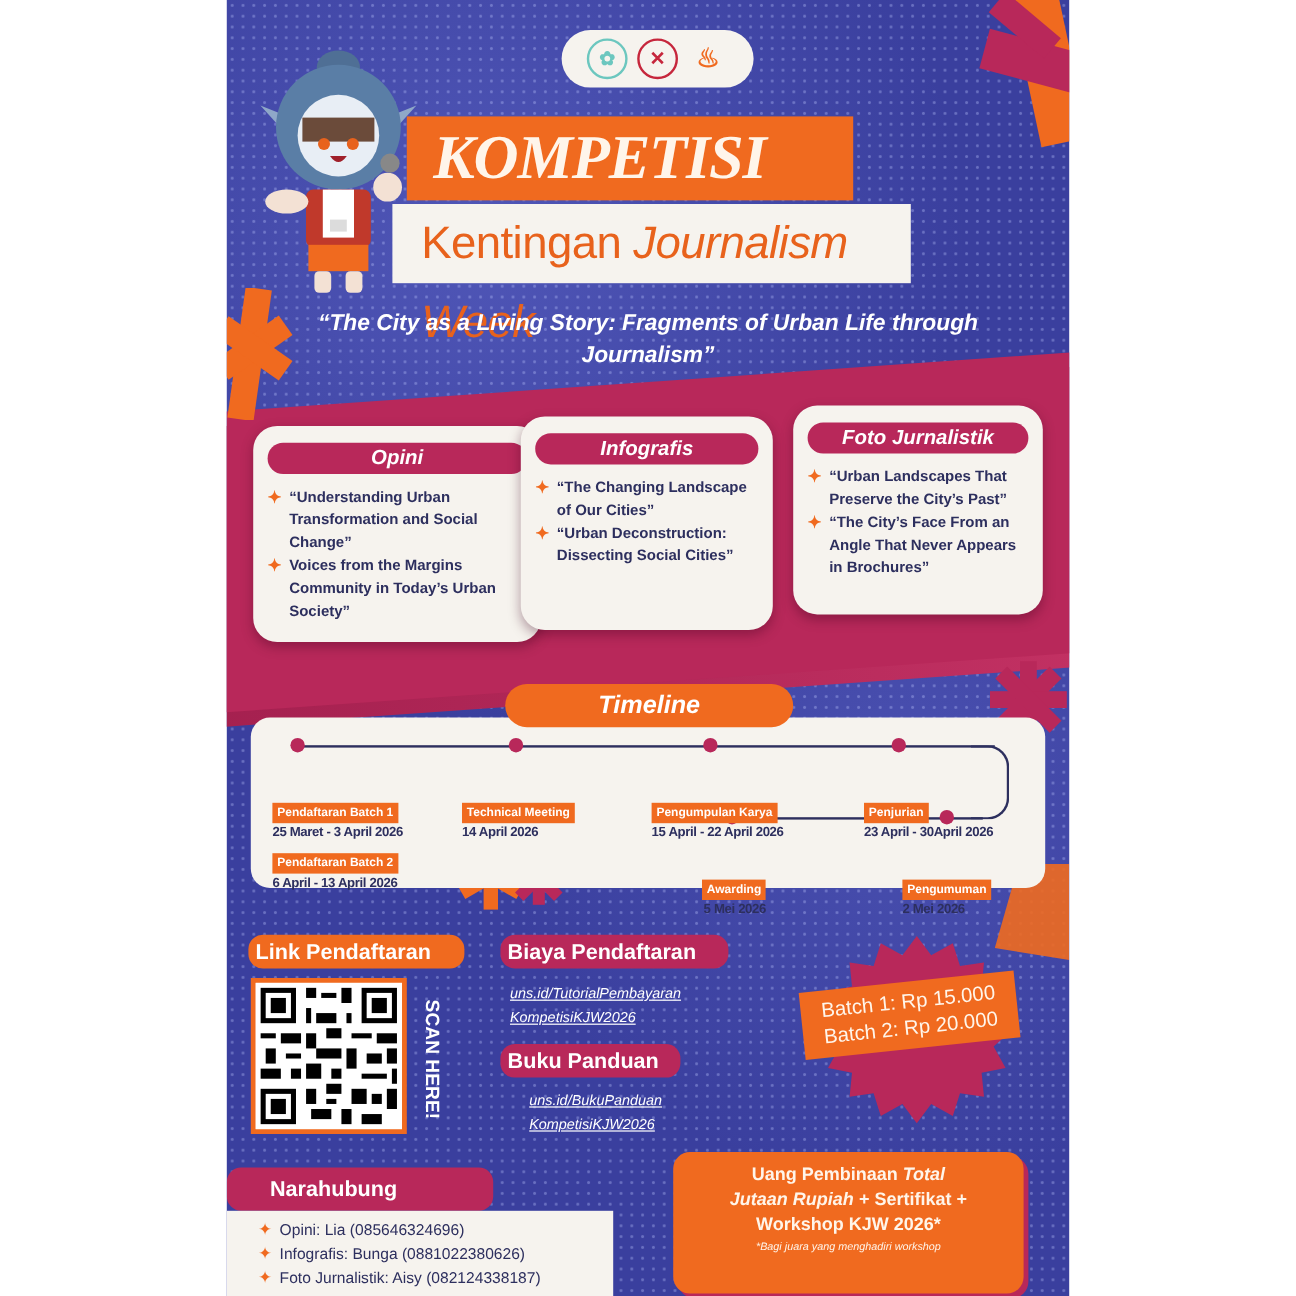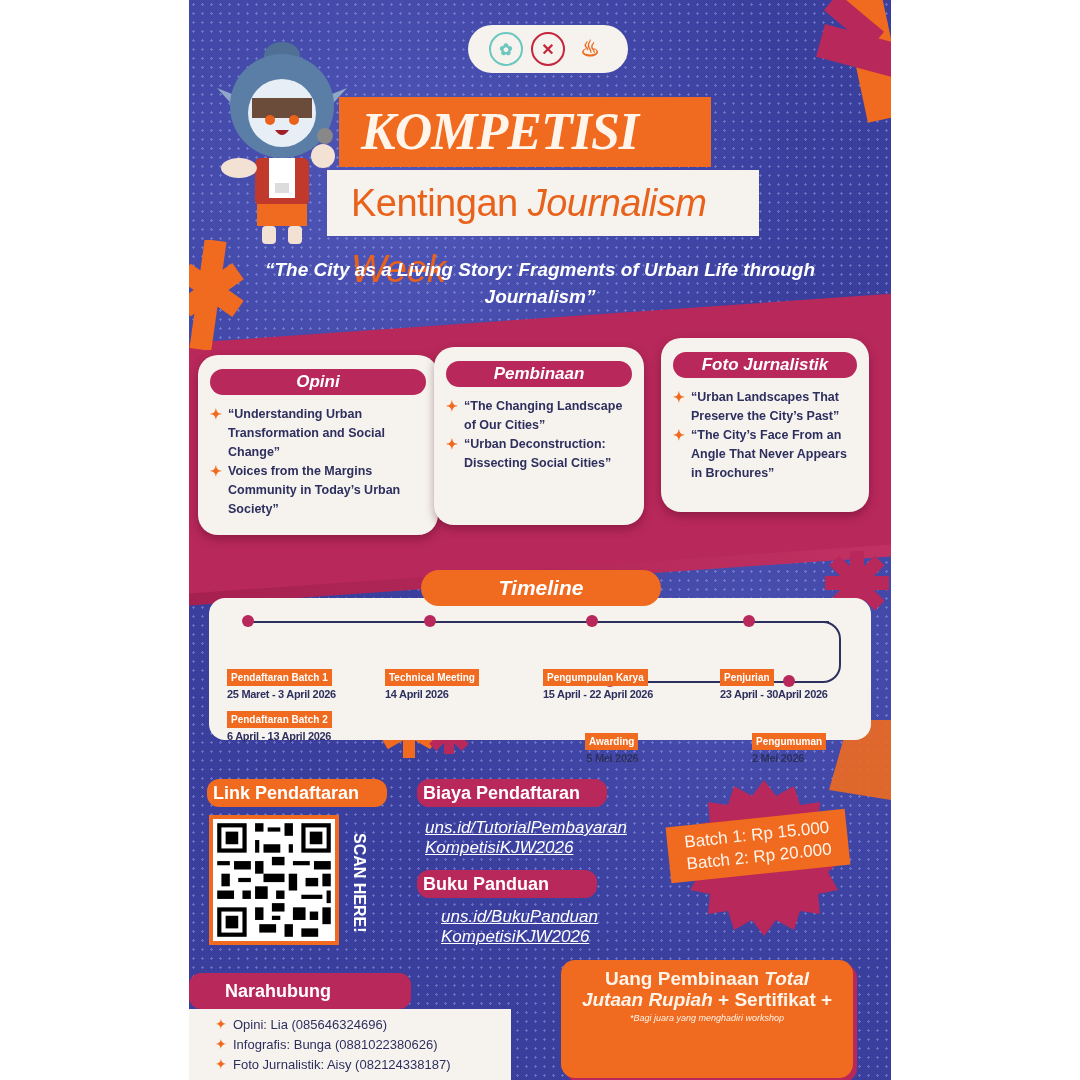--- a/index.html
+++ b/index.html
@@ -59,21 +59,21 @@
   .theme {
     position: absolute; left: 40px; top: 256px; width: 622px;
     color: #ffffff; font-weight: bold; font-style: italic; font-size: 19px; line-height: 27px; text-align: center;
   }
 
   .card {
     position: absolute; background: #f6f3ee; border-radius: 20px;
     box-shadow: 0 4px 10px rgba(60,0,30,0.35);
     padding: 0 12px;
   }
-  .card-opini { left: 9px; top: 355px; width: 240px; height: 180px; }
+  .card-opini { left: 22px; top: 355px; width: 240px; height: 180px; }
   .card-info { left: 245px; top: 347px; width: 210px; height: 178px; }
   .card-foto { left: 472px; top: 338px; width: 208px; height: 174px; }
 
   .card-head {
     margin: 14px auto 0; height: 26px; border-radius: 13px; background: #b8285a;
     color: #fff; font-weight: bold; font-style: italic; font-size: 17px; text-align: center; line-height: 26px;
   }
   .card-list { list-style: none; margin-top: 10px; }
   .card-list li {
     position: relative; padding-left: 18px; color: #2d2f5e; font-weight: bold; font-size: 12.5px; line-height: 19px;
@@ -101,25 +101,25 @@
     display: inline-block; background: #f06a1f; color: #fff; font-weight: bold; font-size: 10px;
     padding: 2px 4px; line-height: 13px;
   }
   .tl-date { color: #2d2f5e; font-weight: bold; font-size: 11px; letter-spacing: -0.3px; margin-top: 2px; white-space: nowrap; }
 
   .sec-label {
     position: absolute; color: #fff; font-weight: bold; font-size: 18px; line-height: 28px; padding: 0 6px; border-radius: 12px;
   }
   .lbl-link { left: 18px; top: 779px; width: 180px; background: #f06a1f; }
   .lbl-biaya { left: 228px; top: 779px; width: 190px; background: #b8285a; }
-  .lbl-buku { left: 228px; top: 870px; width: 180px; background: #b8285a; }
+  .lbl-buku { left: 228px; top: 870px; width: 150px; background: #b8285a; }
   .lbl-nara { left: 0; top: 973px; width: 222px; height: 36px; background: #b8285a; line-height: 36px; padding-left: 36px; }
 
   .link-text {
-    position: absolute; color: #fff; font-style: italic; font-size: 17px; line-height: 20px; text-decoration: underline;
+    position: absolute; color: #fff; font-style: italic; font-size: 12px; line-height: 20px; text-decoration: underline;
   }
   .link-biaya { left: 236px; top: 818px; }
   .link-buku { left: 236px; top: 907px; margin-left: 16px; }
 
   .qr-frame {
     position: absolute; left: 20px; top: 815px; width: 130px; height: 130px; background: #f06a1f; padding: 4px;
   }
   .qr { width: 100%; height: 100%; background: #fff; }
   .scan {
     position: absolute; left: 150px; top: 820px; width: 40px; height: 125px;
@@ -138,21 +138,21 @@
     padding: 6px 10px 0 26px;
   }
   .nara-row { position: relative; padding-left: 18px; font-size: 13px; line-height: 20px; color: #2d2f5e; }
   .nara-row b { font-weight: normal; }
 
   .prize {
     position: absolute; left: 372px; top: 960px; width: 292px; height: 118px;
     background: #f06a1f; border-radius: 14px; text-align: center; color: #fff5ea; padding-top: 8px;
     box-shadow: 4px 4px 0 #b8285a;
   }
-  .prize-main { font-weight: bold; font-size: 19px; line-height: 21px; }
+  .prize-main { font-weight: bold; font-size: 15px; line-height: 21px; }
   .prize-main i { font-style: italic; }
   .prize-note { font-style: italic; font-size: 9px; margin-top: 3px; }
 </style>
 </head>
 <body>
 
 <div class="poster">
   <div class="dots"></div>
 
   <div class="band band-cards-shadow"></div>
@@ -243,21 +243,21 @@
   <div class="theme">“The City as a Living Story: Fragments of Urban Life through Journalism”</div>
 
   <div class="card card-opini">
     <div class="card-head">Opini</div>
     <ul class="card-list">
       <li><span class="star">✦</span><span>“Understanding Urban Transformation and Social Change”</span></li>
       <li><span class="star">✦</span><span>Voices from the Margins Community in Today’s Urban Society”</span></li>
     </ul>
   </div>
   <div class="card card-info">
-    <div class="card-head">Pembinaan</div>
+    <div class="card-head">Infografis</div>
     <ul class="card-list">
       <li><span class="star">✦</span><span>“The Changing Landscape of Our Cities”</span></li>
       <li><span class="star">✦</span><span>“Urban Deconstruction: Dissecting Social Cities”</span></li>
     </ul>
   </div>
   <div class="card card-foto">
     <div class="card-head">Foto Jurnalistik</div>
     <ul class="card-list">
       <li><span class="star">✦</span><span>“Urban Landscapes That Preserve the City’s Past”</span></li>
       <li><span class="star">✦</span><span>“The City’s Face From an Angle That Never Appears in Brochures”</span></li>
@@ -390,15 +390,16 @@
       <span class="star">✦</span><b>Infografis:</b><span> Bunga (0881022380626)</span>
     </div>
     <div class="nara-row">
       <span class="star">✦</span><b>Foto Jurnalistik:</b><span> Aisy (082124338187)</span>
     </div>
   </div>
 
   <div class="prize">
     <div class="prize-main"><span>Uang Pembinaan </span><i>Total</i></div>
     <div class="prize-main"><i>Jutaan Rupiah</i><span> + Sertifikat +</span></div>
+    <div class="prize-main">Workshop KJW 2026*</div>
     <div class="prize-note">*Bagi juara yang menghadiri workshop</div>
   </div>
 </div>
 
 </body></html>

